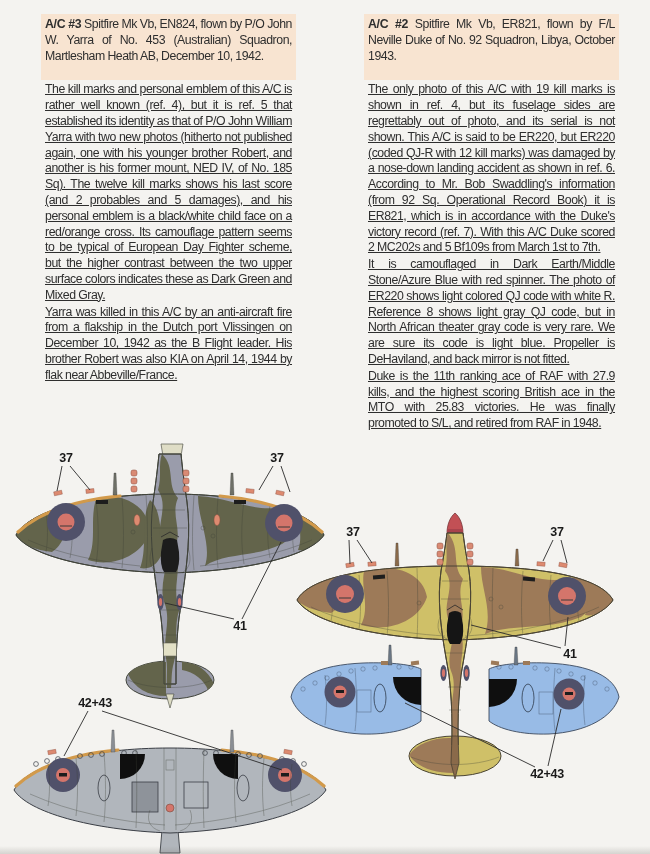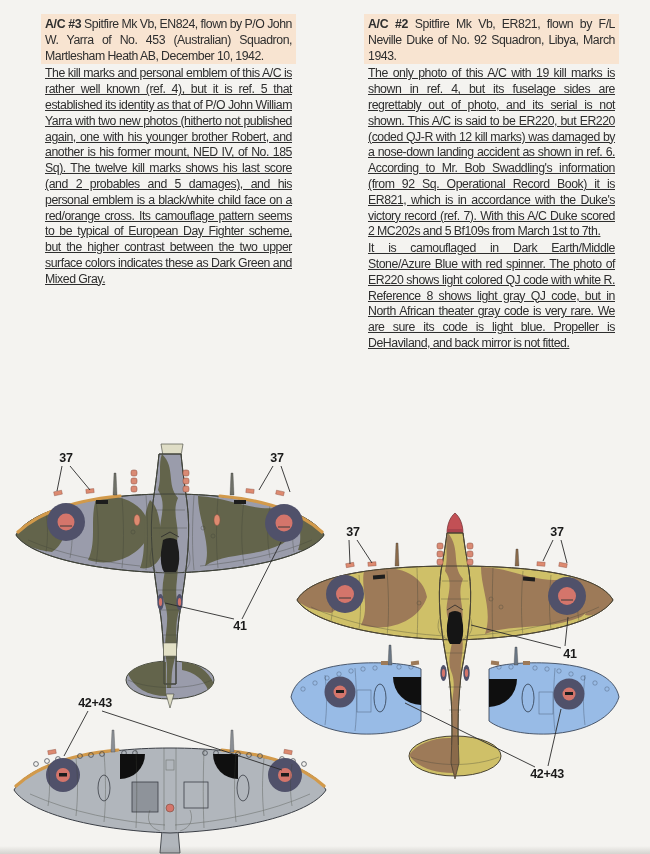--- a/index.html
+++ b/index.html
@@ -13,47 +13,49 @@
     background:linear-gradient(to bottom,rgba(0,0,0,0),rgba(120,118,110,0.25));pointer-events:none;}
   .col{
     position:absolute;top:14px;width:247px;
     font-size:12.3px;line-height:15.8px;letter-spacing:-0.45px;word-spacing:-0.3px;
     text-align:justify;
   }
   .col-left{left:45px;}
   .col-right{left:368px;}
   .hdr{
     background:#f8e4d1;
-    padding:3px 4px 0 4px;margin:0 -4px 2px -4px;
+    padding:3px 4px 16px 4px;margin:0 -4px 2px -4px;
   }
   .hdr b{letter-spacing:-0.3px;}
   .col p{margin:0 0 1px 0;text-decoration:underline;}
   svg{position:absolute;overflow:visible;}
   svg text{
     font-family:"Liberation Sans",sans-serif;font-weight:bold;
     font-size:12.5px;fill:#1a1a1a;letter-spacing:-0.3px;
   }
   .leader{stroke:#2a2a2a;stroke-width:0.9;fill:none;}
   .pl{stroke:#3d4036;stroke-width:0.6;fill:none;opacity:0.55;}
   .plb{stroke:#2f3b4c;stroke-width:0.55;fill:none;opacity:0.6;}
 </style>
 </head>
 <body>
 
 <div id="page">
 
   <div class="col col-left">
     <div class="hdr"><b>A/C #3</b><span> Spitfire Mk Vb, EN824, flown by P/O John W. Yarra of No. 453 (Australian) Squadron, Martlesham Heath AB, December 10, 1942.</span></div>
     <p>The kill marks and personal emblem of this A/C is rather well known (ref. 4), but it is ref. 5 that established its identity as that of P/O John William Yarra with two new photos (hitherto not published again, one with his younger brother Robert, and another is his former mount, NED IV, of No. 185 Sq). The twelve kill marks shows his last score (and 2 probables and 5 damages), and his personal emblem is a black/white child face on a red/orange cross. Its camouflage pattern seems to be typical of European Day Fighter scheme, but the higher contrast between the two upper surface colors indicates these as Dark Green and Mixed Gray.</p>
+    <p>Yarra was killed in this A/C by an anti-aircraft fire from a flakship in the Dutch port Vlissingen on December 10, 1942 as the B Flight leader. His brother Robert was also KIA on April 14, 1944 by flak near Abbeville/France.</p>
   </div>
 
   <div class="col col-right">
-    <div class="hdr"><b>A/C #2</b><span> Spitfire Mk Vb, ER821, flown by F/L Neville Duke of No. 92 Squadron, Libya, March 1943.</span></div>
+    <div class="hdr"><b>A/C #2</b><span> Spitfire Mk Vb, ER821, flown by F/L Neville Duke of No. 92 Squadron, Libya, October 1943.</span></div>
     <p>The only photo of this A/C with 19 kill marks is shown in ref. 4, but its fuselage sides are regrettably out of photo, and its serial is not shown. This A/C is said to be ER220, but ER220 (coded QJ-R with 12 kill marks) was damaged by a nose-down landing accident as shown in ref. 6. According to Mr. Bob Swaddling's information (from 92 Sq. Operational Record Book) it is ER821, which is in accordance with the Duke's victory record (ref. 7). With this A/C Duke scored 2 MC202s and 5 Bf109s from March 1st to 7th.</p>
     <p>It is camouflaged in Dark Earth/Middle Stone/Azure Blue with red spinner. The photo of ER220 shows light colored QJ code with white R. Reference 8 shows light gray QJ code, but in North African theater gray code is very rare. We are sure its code is light blue. Propeller is DeHaviland, and back mirror is not fitted.</p>
+    <p>Duke is the 11th ranking ace of RAF with 27.9 kills, and the highest scoring British ace in the MTO with 25.83 victories. He was finally promoted to S/L, and retired from RAF in 1948.</p>
   </div>
 
   <svg style="left:0;top:440px" width="340" height="285" viewBox="0 0 340 285">
     <defs>
       <clipPath id="cl1">
         <path d="M16,95 C30,70 92,54 170,54 C248,54 310,70 324,95 C310,116 248,131 170,133 C92,131 30,116 16,95 Z"></path>
         <path d="M159,14 C157,34 155,48 153,62 C151,78 151,92 152,108 C154,135 158,158 161,178 C163,196 164,214 164,228 L164,244 L176,244 L176,228 C176,214 177,196 179,178 C182,158 186,135 188,108 C189,92 189,78 187,62 C185,48 183,34 181,14 Z"></path>
         <ellipse cx="170" cy="240" rx="44" ry="19"></ellipse>
         <path d="M166,220 L174,220 L175,252 L170,268 L165,252 Z"></path>
       </clipPath>

